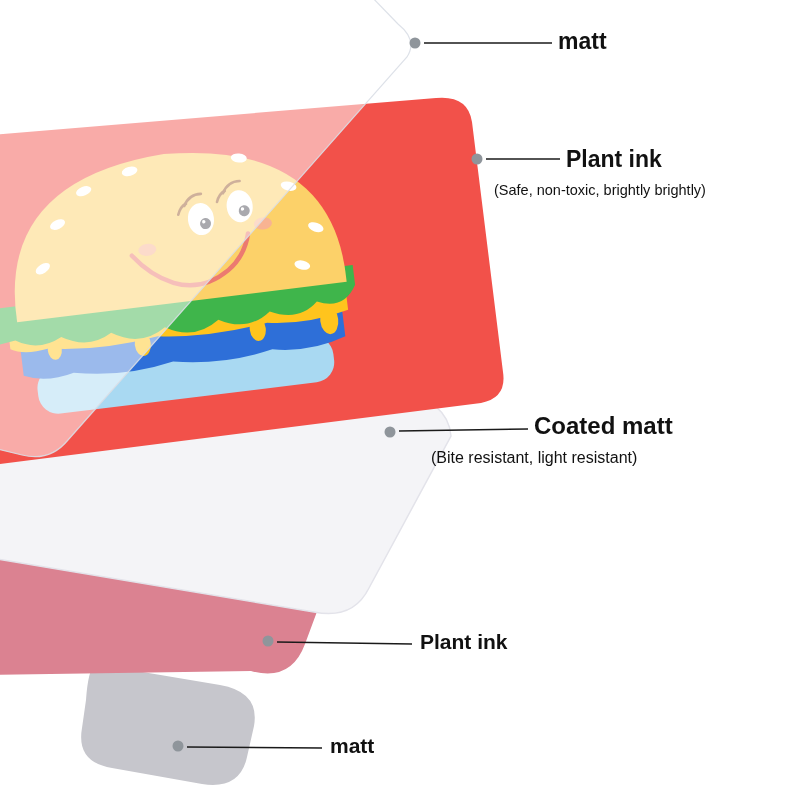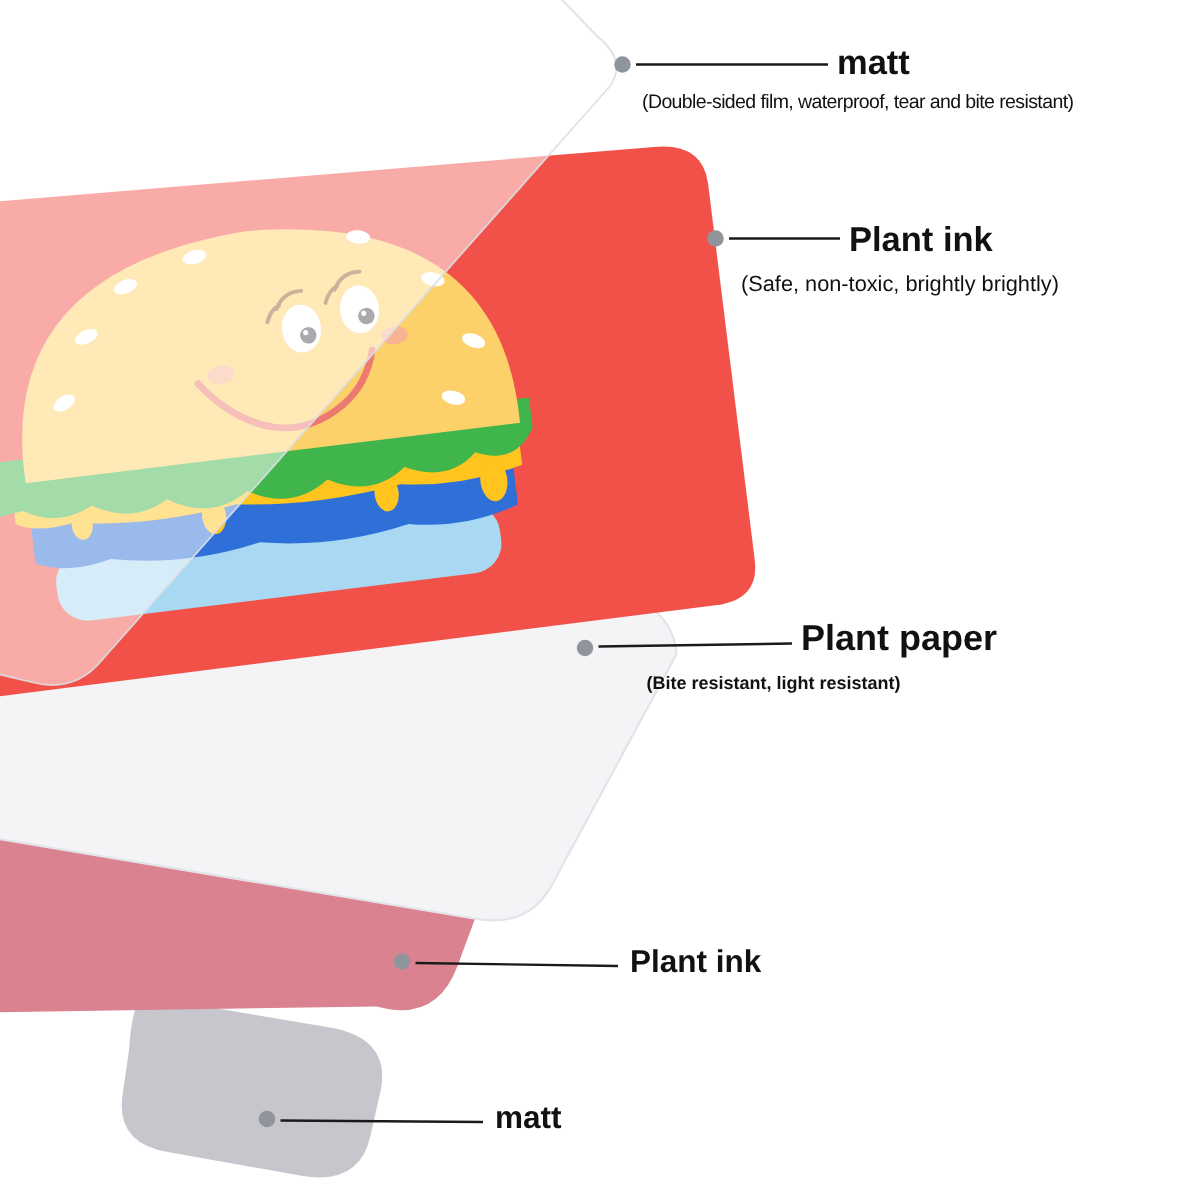--- a/index.html
+++ b/index.html
@@ -16,21 +16,21 @@
     white-space:nowrap;
     color:#111111;
     line-height:1.15;
   }
   .title{font-weight:700;}
   .t1{left:558px;top:28px;font-size:23px;}
   .s1{left:428px;top:61px;font-size:13px;letter-spacing:-0.4px;}
   .t2{left:566px;top:146px;font-size:23px;}
   .s2{left:494px;top:182px;font-size:14.5px;}
   .t3{left:534px;top:412px;font-size:24px;}
-  .s3{left:431px;top:449px;font-size:12px;font-weight:bold;}
+  .s3{left:431px;top:449px;font-size:16px;}
   .t4{left:420px;top:630px;font-size:21px;}
   .t5{left:330px;top:734px;font-size:21px;}
 </style>
 </head>
 <body>
 
 <div class="stage">
 
   <svg width="800" height="800" viewBox="0 0 800 800">
 
@@ -94,24 +94,23 @@
     <g>
       <circle cx="415" cy="43" r="5.5" fill="#8f959b"></circle>
       <circle cx="477" cy="159" r="5.5" fill="#8f959b"></circle>
       <circle cx="390" cy="432" r="5.5" fill="#8f959b"></circle>
       <circle cx="268" cy="641" r="5.5" fill="#8f959b"></circle>
       <circle cx="178" cy="746" r="5.5" fill="#8f959b"></circle>
     </g>
   </svg>
 
   <div class="t title t1" style="color: rgb(17, 17, 17);">matt</div>
-  <div class="t s1" style="color: rgb(17, 17, 17);">(Double-sided film, waterproof, tear and bite resistant)</div>
 
   <div class="t title t2" style="color: rgb(17, 17, 17);">Plant ink</div>
   <div class="t s2" style="color: rgb(17, 17, 17);">(Safe, non-toxic, brightly brightly)</div>
 
-  <div class="t title t3" style="color: rgb(17, 17, 17);">Plant paper</div>
+  <div class="t title t3" style="color: rgb(17, 17, 17);">Coated matt</div>
   <div class="t s3" style="color: rgb(17, 17, 17);">(Bite resistant, light resistant)</div>
 
   <div class="t title t4" style="color: rgb(17, 17, 17);">Plant ink</div>
 
   <div class="t title t5" style="color: rgb(17, 17, 17);">matt</div>
 </div>
 
 </body></html>

